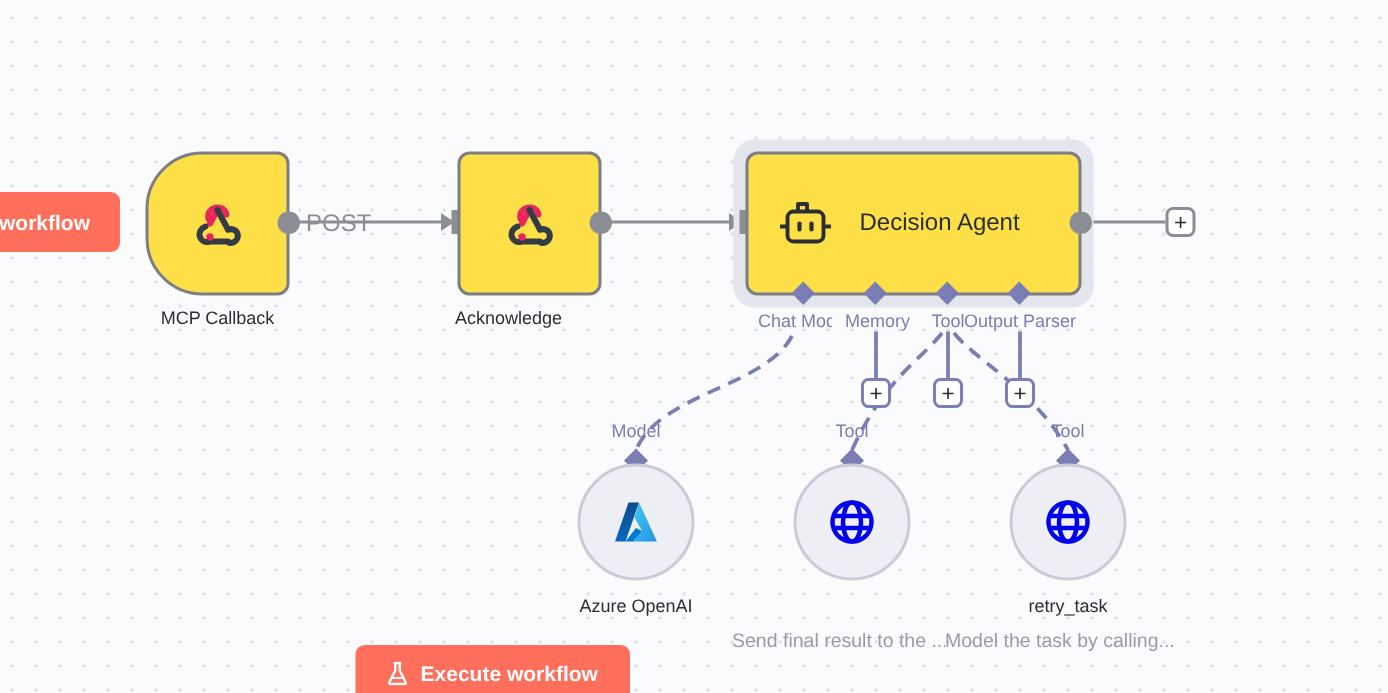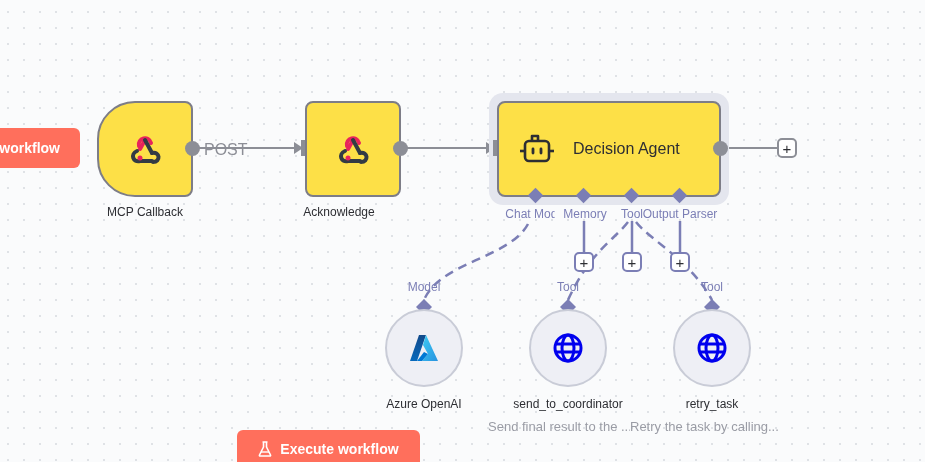--- a/index.html
+++ b/index.html
@@ -176,34 +176,33 @@
 
   <span class="port-label" style="left:568px; top:280px;">Tool</span>
   <div class="circle-node" style="left:529px; top:309px;">
     <svg width="30" height="30" viewBox="0 0 30 30">
       <circle cx="15" cy="15" r="13" stroke="#0000ee" stroke-width="3" fill="none"></circle>
       <ellipse cx="15" cy="15" rx="6" ry="13" stroke="#0000ee" stroke-width="3" fill="none"></ellipse>
       <line x1="2" y1="11" x2="28" y2="11" stroke="#0000ee" stroke-width="3"></line>
       <line x1="2" y1="19" x2="28" y2="19" stroke="#0000ee" stroke-width="3"></line>
     </svg>
   </div>
-  <span class="node-label" style="left:568px; top:397px;">send_to_coordinator</span>
   <span class="sub-label" style="left:488px; top:419px; width:142px; overflow:hidden; text-overflow:clip;">Send final result to the ...</span>
 
   <span class="port-label" style="left:712px; top:280px;">Tool</span>
   <div class="circle-node" style="left:673px; top:309px;">
     <svg width="30" height="30" viewBox="0 0 30 30">
       <circle cx="15" cy="15" r="13" stroke="#0000ee" stroke-width="3" fill="none"></circle>
       <ellipse cx="15" cy="15" rx="6" ry="13" stroke="#0000ee" stroke-width="3" fill="none"></ellipse>
       <line x1="2" y1="11" x2="28" y2="11" stroke="#0000ee" stroke-width="3"></line>
       <line x1="2" y1="19" x2="28" y2="19" stroke="#0000ee" stroke-width="3"></line>
     </svg>
   </div>
   <span class="node-label" style="left:712px; top:397px;text-align:center;">retry_task</span>
-  <span class="sub-label" style="left:630px; top:419px;">Retry the task by calling...</span>
+  <span class="sub-label" style="left:630px; top:419px;">Model the task by calling...</span>
 
   <div class="exec-btn" style="left:237px; top:430px; width:183px; height:40px; padding-bottom:2px;">
     <svg width="14" height="16" viewBox="0 0 14 16">
       <path d="M4.5 1 H9.5 M5.5 1 V6 L1.5 14 C1.2 14.6 1.5 15 2.2 15 H11.8 C12.5 15 12.8 14.6 12.5 14 L8.5 6 V1" stroke="#ffffff" stroke-width="1.6" fill="none" stroke-linejoin="round"></path>
       <line x1="3" y1="11" x2="11" y2="11" stroke="#ffffff" stroke-width="1.4"></line>
     </svg>
     <span>Execute workflow</span>
   </div>
 
 </div>

